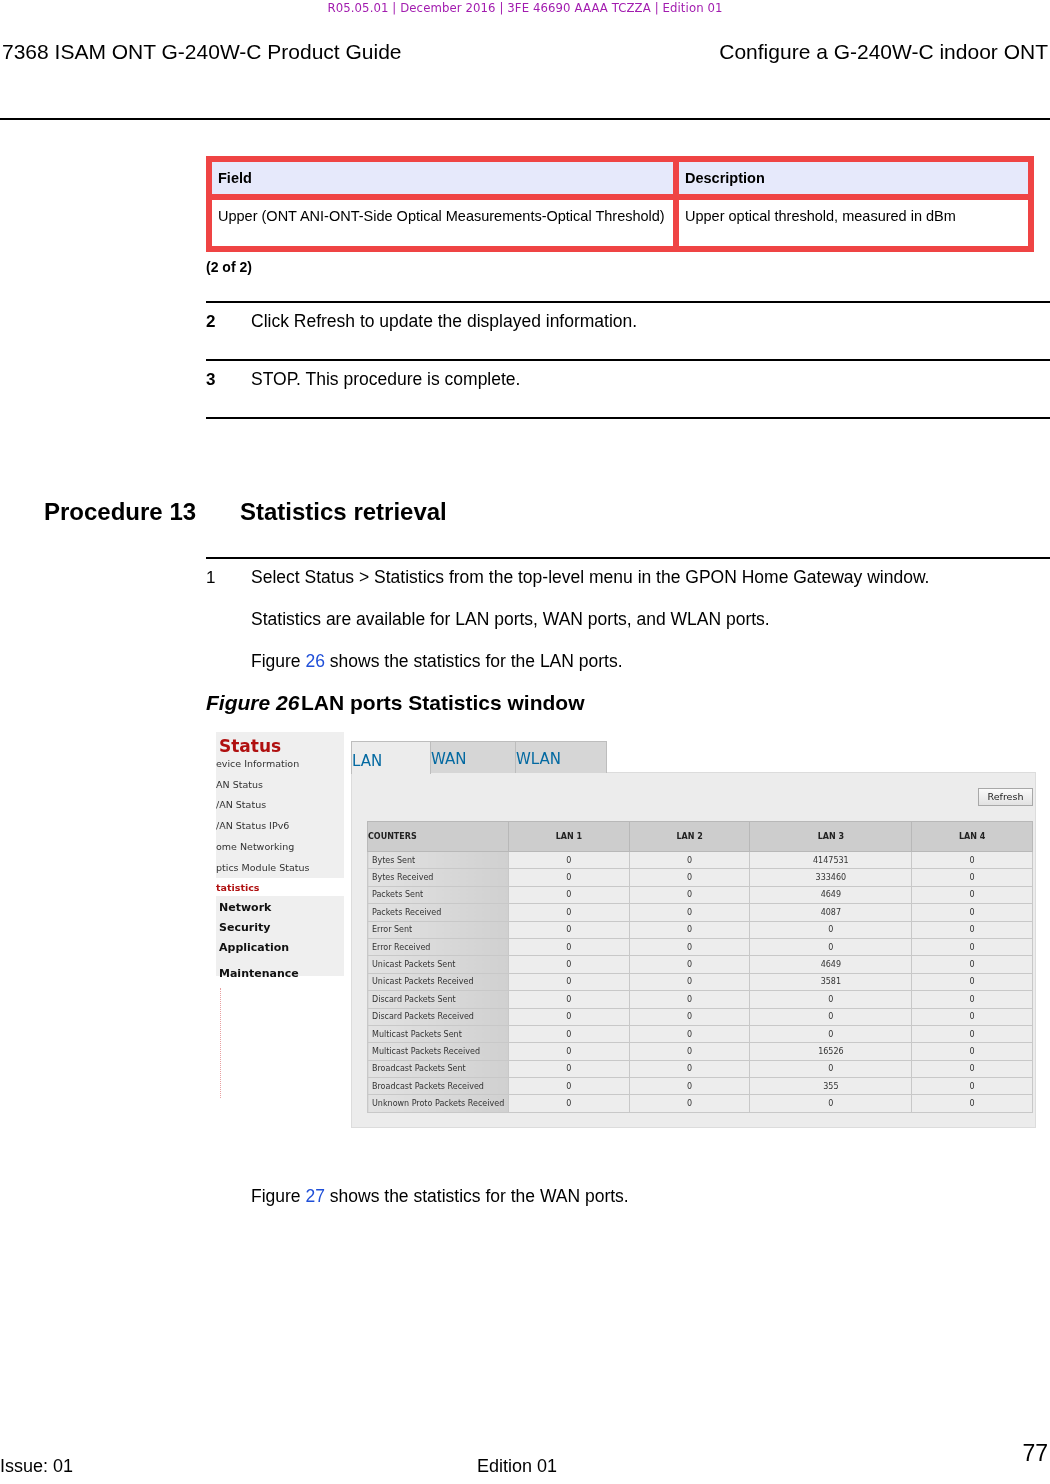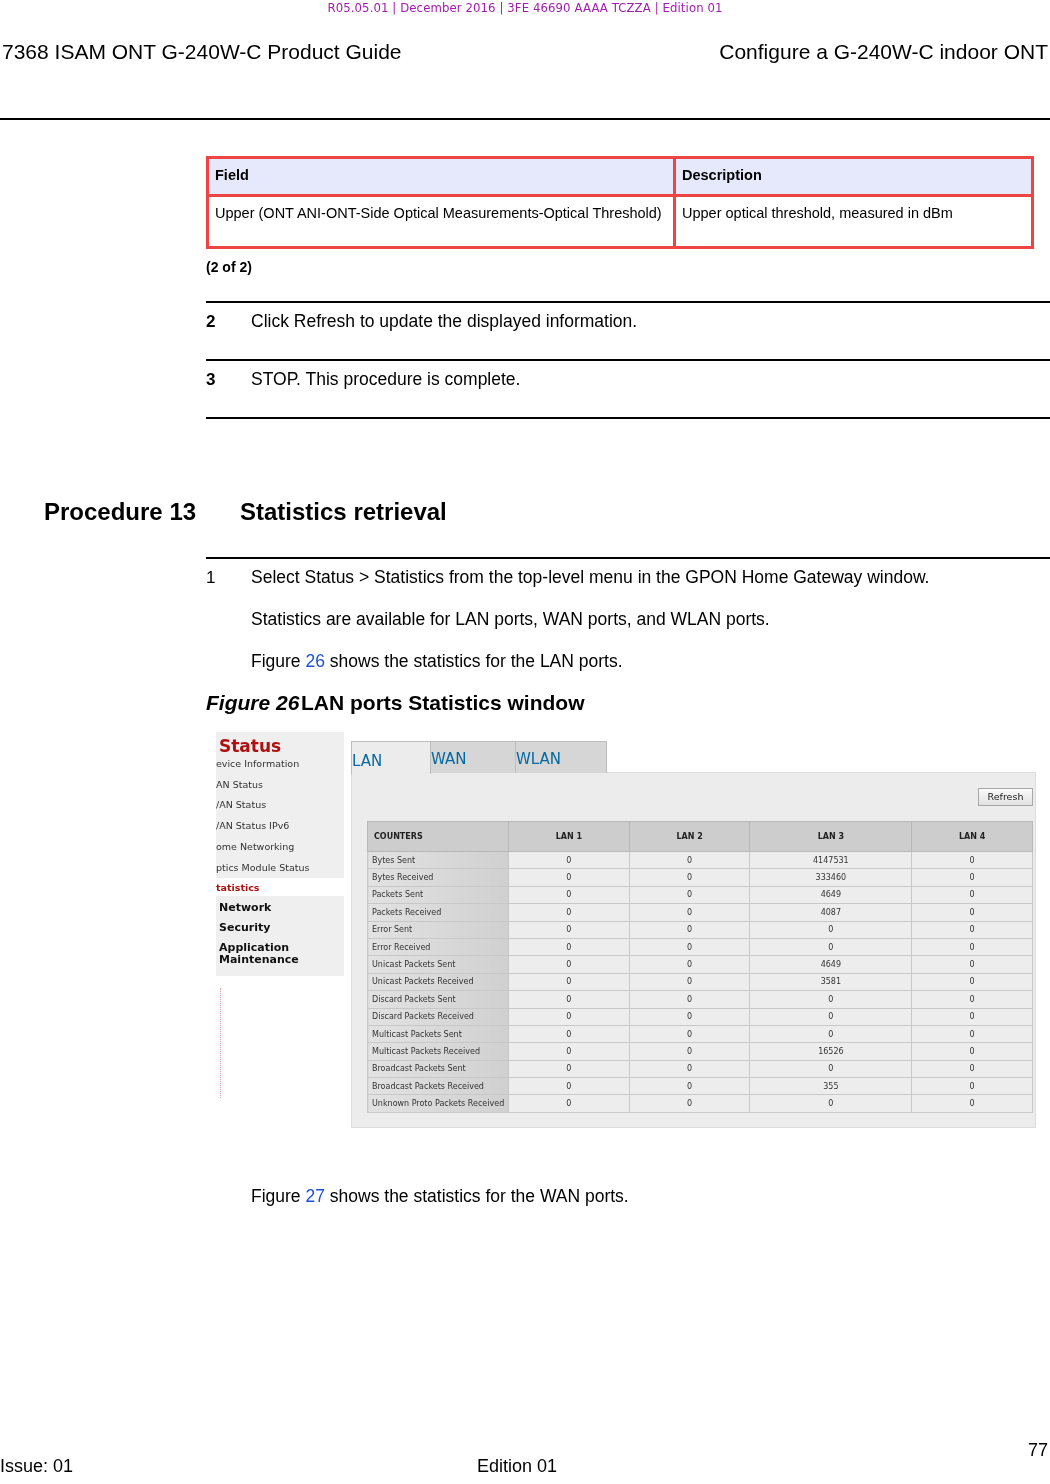--- a/index.html
+++ b/index.html
@@ -5,21 +5,21 @@
   * { box-sizing: border-box; margin: 0; padding: 0; }
   html, body { width: 1050px; height: 1484px; background: #ffffff; overflow: hidden; }
   body { position: relative; font-family: "Liberation Sans", sans-serif; color: #000; }
 
   .watermark { position: absolute; top: 0; left: 0; width: 1050px; text-align: center; font-family: "DejaVu Sans Condensed", "DejaVu Sans", sans-serif; font-size: 13px; color: #a21caf; letter-spacing: 0.1px; }
   .hdr-left { position: absolute; top: 40px; left: 2px; font-size: 21px; }
   .hdr-right { position: absolute; top: 40px; right: 2px; font-size: 21px; }
   .hdr-rule { position: absolute; top: 118px; left: 0; width: 1050px; height: 2px; background: #000; }
 
   table.fd { position: absolute; top: 156px; left: 206px; width: 828px; border-collapse: collapse; font-size: 14.5px; }
-  table.fd th, table.fd td { border: 3px solid #ef4444; text-align: left; vertical-align: top; padding: 8px 6px; }
+  table.fd th, table.fd td { border: 6px solid #ef4444; text-align: left; vertical-align: top; padding: 8px 6px; }
   table.fd th { background: #e6e9fb; font-weight: bold; height: 38px; }
   table.fd td { height: 52px; line-height: 1.15; }
   .twoof { position: absolute; top: 259px; left: 206px; font-size: 14px; font-weight: bold; }
 
   .rule { position: absolute; left: 206px; width: 844px; height: 2px; background: #000; }
   .step-num { position: absolute; left: 206px; font-size: 17px; font-weight: bold; }
   .step-text { position: absolute; left: 251px; font-size: 17.5px; }
   .link { color: #1f4fd8; text-align: center; }
 
   .proc { position: absolute; top: 498px; left: 44px; font-size: 24px; font-weight: bold; }
@@ -38,27 +38,27 @@
   .side .white-gap { position: absolute; left: 0; top: 146px; width: 128px; height: 18px; background: #fff; }
   .side-dots { position: absolute; left: 4px; top: 256px; width: 1px; height: 110px; border-left: 1px dotted #e8a0a0; }
 
   .panel { position: absolute; left: 135px; top: 40px; width: 685px; height: 356px; background: #ececec; border: 1px solid #dcdcdc; }
   .tabs { position: absolute; left: 135px; top: 9px; height: 32px; }
   .tab { position: absolute; top: 0; height: 32px; border: 1px solid #bdbdbd; border-bottom: none; background: #d6d6d6; font-size: 15px; color: #0369a1; line-height: 34px; }
   .tab.active { background: #ececec; height: 33px; line-height: 38px; }
   .refresh { position: absolute; left: 762px; top: 56px; width: 55px; height: 18px; border: 1px solid #a8a8a8; background: linear-gradient(#fafafa, #e2e2e2); font-size: 9.5px; color: #222; text-align: center; line-height: 16px; font-family: "DejaVu Sans", sans-serif; }
   table.stats { position: absolute; left: 151px; top: 89px; width: 666px; border-collapse: collapse; font-size: 8px; color: #333; }
   table.stats th { background: #cdcdcd; border: 1px solid #b8b8b8; height: 30px; font-size: 8px; font-weight: bold; color: #222; }
-  table.stats th:first-child { text-align: left; padding-left: 6px; width: 141px; }
+  table.stats th:first-child { text-align: left; width: 141px; }
   table.stats td { border: 1px solid #c8c8c8; height: 17.4px; text-align: center; background: #ededed; }
   table.stats td:first-child { text-align: left; padding-left: 4px; background: linear-gradient(90deg, #e2e2e2, #d0d0d0); color: #333; }
 
   .foot-l { position: absolute; top: 1456px; left: 0; font-size: 18px; }
   .foot-c { position: absolute; top: 1456px; left: 477px; font-size: 18px; }
-  .foot-r { position: absolute; top: 1440px; right: 2px; font-size: 18px; }
+  .foot-r { position: absolute; top: 1440px; right: 2px; font-size: 23px; }
 </style>
 </head>
 <body>
 
 <div class="watermark">R05.05.01 | December 2016 | 3FE 46690 AAAA TCZZA | Edition 01</div>
 <div class="hdr-left">7368 ISAM ONT G-240W-C Product Guide</div>
 <div class="hdr-right">Configure a G-240W-C indoor ONT</div>
 <div class="hdr-rule"></div>
 
 <table class="fd">
@@ -104,21 +104,21 @@
     <div class="it" style="top:47px">AN Status</div>
     <div class="it" style="top:67px">/AN Status</div>
     <div class="it" style="top:88px">/AN Status IPv6</div>
     <div class="it" style="top:109px">ome Networking</div>
     <div class="it" style="top:130px">ptics Module Status</div>
     <div class="white-gap"></div>
     <div class="it act" style="top:150px">tatistics</div>
     <div class="it top" style="top:169px; left:3px">Network</div>
     <div class="it top" style="top:189px; left:3px">Security</div>
     <div class="it top" style="top:209px; left:3px">Application</div>
-    <div class="it top" style="top:221px; left:3px">Maintenance</div>
+    <div class="it top" style="top:235px; left:3px">Maintenance</div>
   </div>
   <div class="side-dots"></div>
 
   <div class="panel"></div>
   <div class="tabs">
     <div class="tab active" style="left:0; width:80px">LAN</div>
     <div class="tab" style="left:79px; width:86px">WAN</div>
     <div class="tab" style="left:164px; width:92px">WLAN</div>
   </div>
   <div class="refresh">Refresh</div>

